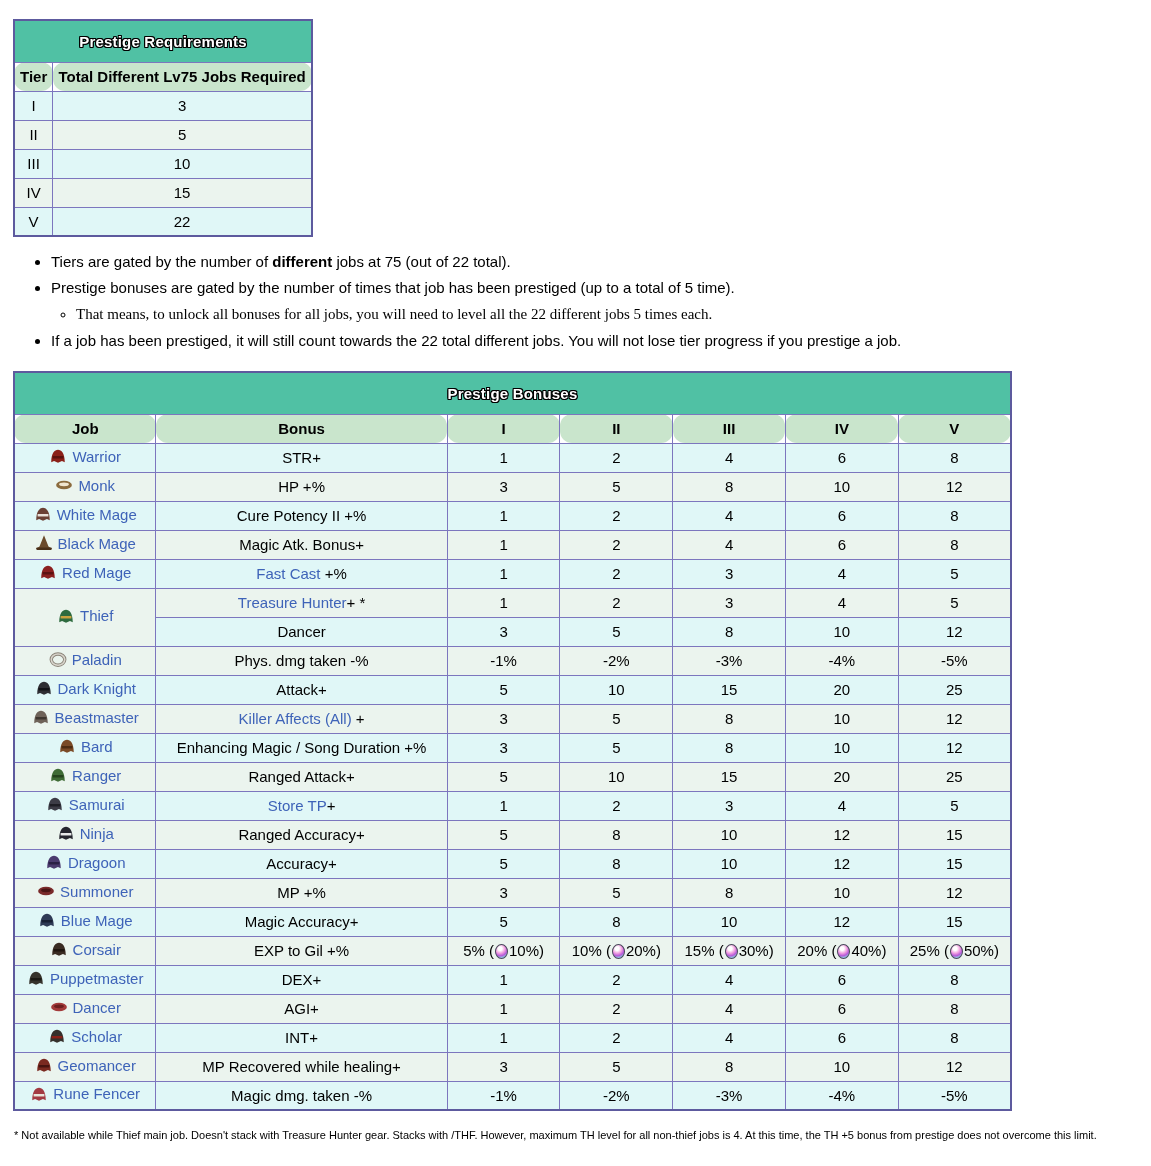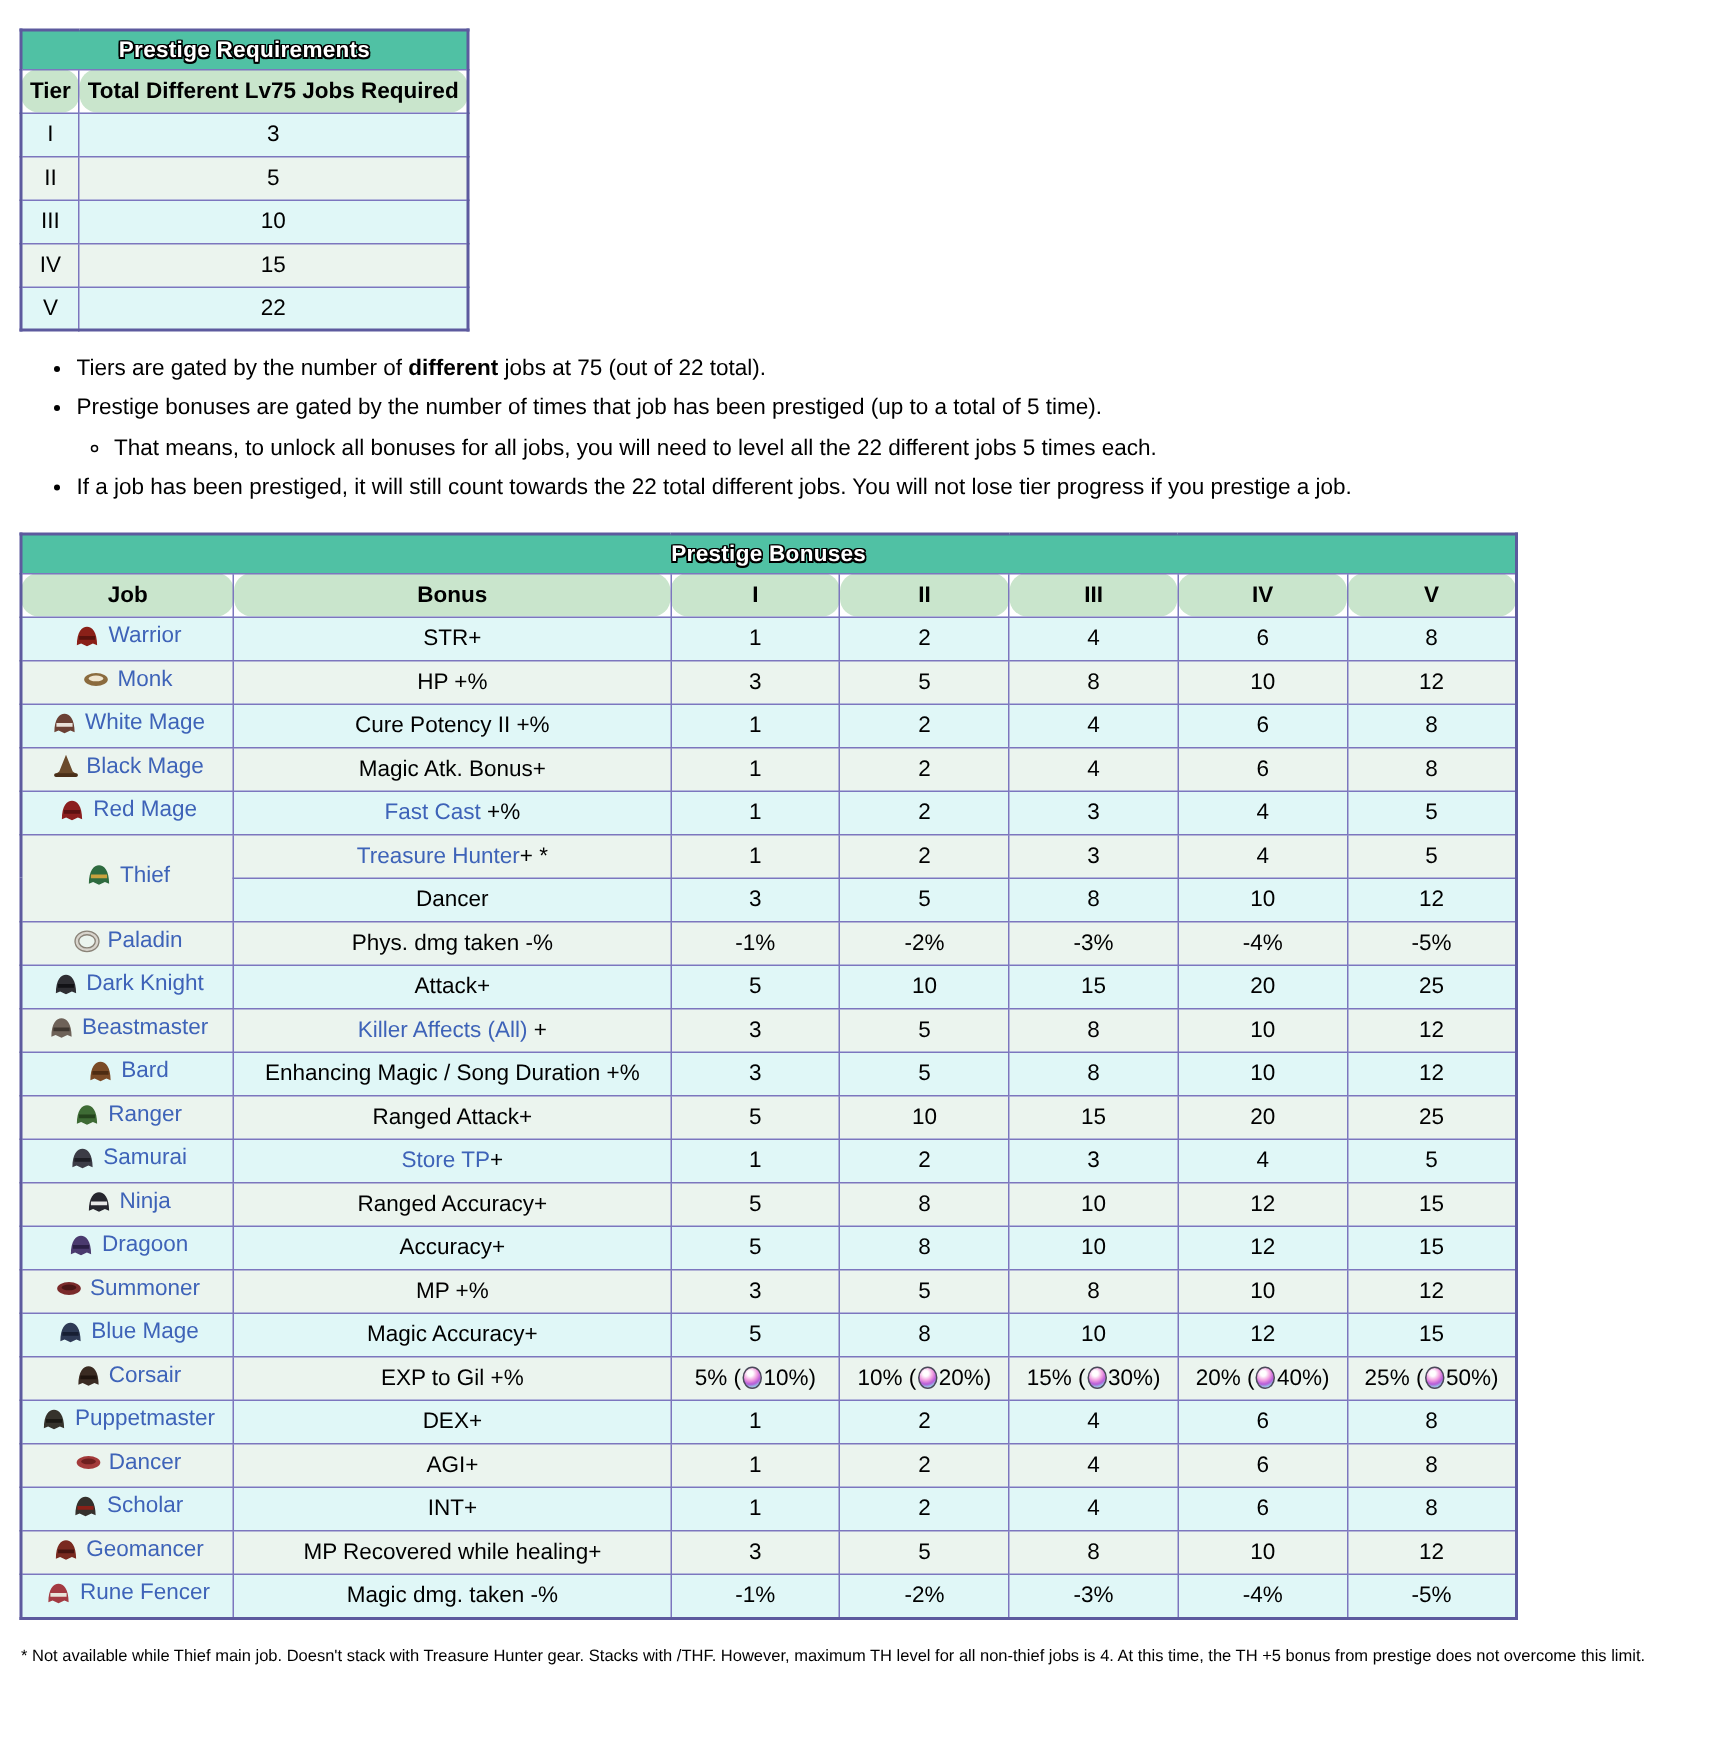--- a/index.html
+++ b/index.html
@@ -22,21 +22,21 @@
     text-align: center;
     vertical-align: middle;
     padding: 3px 5px;
     height: 29px;
     font-size: 15px;
   }
   table.wiki th.table-title {
     background: var(--title-bg, #50c1a4);
     color: #fff;
     font-weight: bold;
-    height: 26px;
+    height: 42px;
     letter-spacing: 0.2px;
     text-shadow:
       -1px -1px 0 #000, 1px -1px 0 #000,
       -1px  1px 0 #000, 1px  1px 0 #000,
        0   -1px 0 #000, 0    1px 0 #000,
       -1px  0   0 #000, 1px  0   0 #000;
   }
   table.wiki th.col { background: var(--head-bg, #c9e5cc); font-weight: bold; border-radius: 12px; }
   tr.row-odd  > td { background: var(--row-odd,  #e0f7f7); }
   tr.row-even > td { background: var(--row-even, #ebf4ee); }
@@ -56,21 +56,21 @@
     border-radius: 50%;
     border: 1px solid #4a4a5a;
     vertical-align: -3px;
     margin: 0 1px;
   }
 
   
   .notes-heading { font-weight: bold; margin: 22px 0 0 1px; }
   ul.notes { margin: 16px 0 0 0; padding-left: 38px; }
   ul.notes > li { margin-bottom: 9px; }
-  ul.sub { list-style: circle; padding-left: 25px; margin: 10px 0 2px 0; }
+  ul.sub { list-style: circle; padding-left: 25px; margin: 10px 0 2px 0; font-family: Liberation Serif, serif; }
   ul.sub > li { margin-bottom: 0; }
 
   
   .footnote { font-size: 11px; margin: 18px 0 0 1px; white-space: nowrap; }
 </style>
 </head>
 <body>
 
 <div class="page">
 

